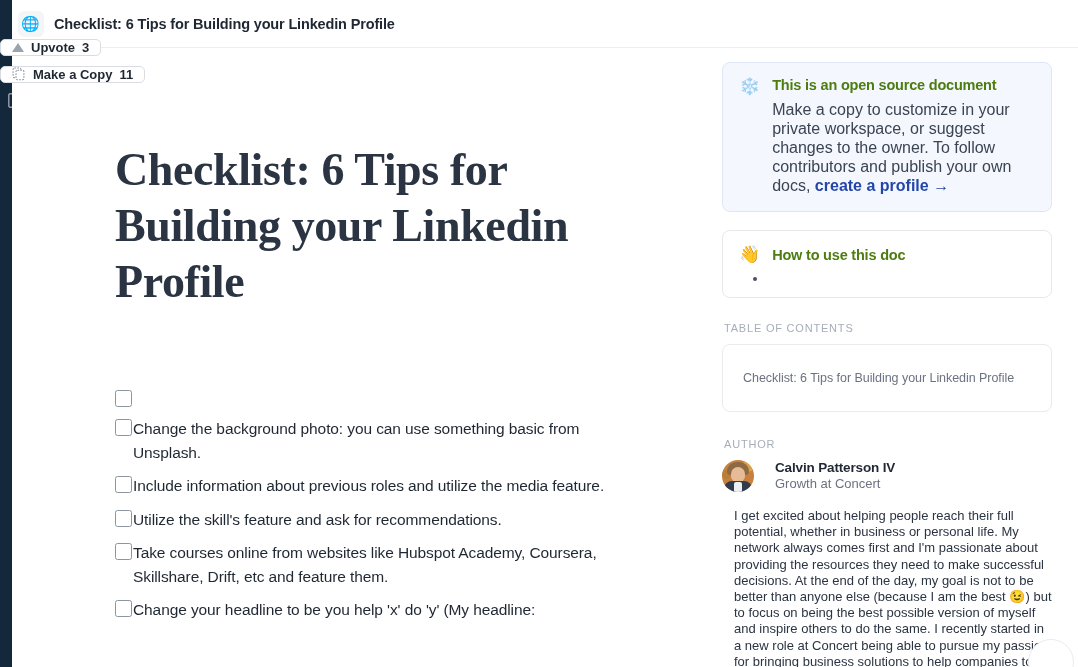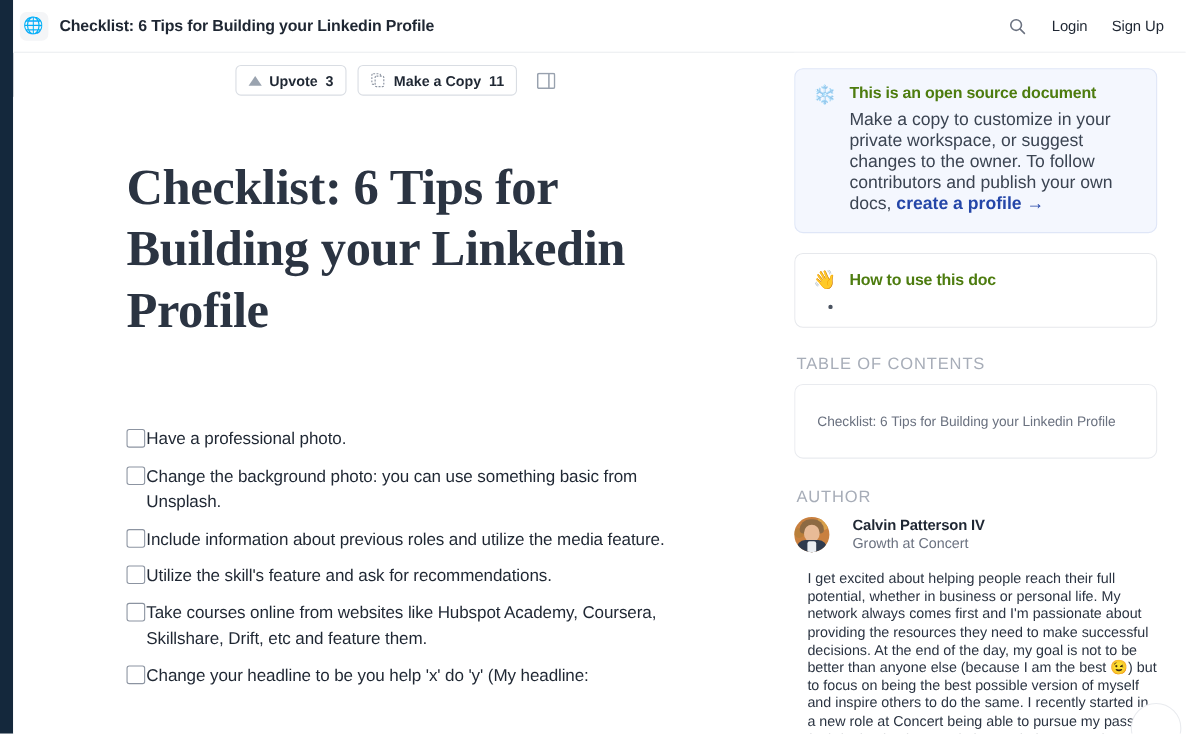--- a/index.html
+++ b/index.html
@@ -47,22 +47,23 @@
   .search-icon { width: 18px; height: 18px; display:block; }
   .nav-link {
     font-size: 13.5px; color: #1f2733; font-weight: normal;
     letter-spacing: -0.1px; cursor: pointer; white-space: nowrap;
   }
 
   
   .toolbar {
     position: absolute; left: 0; top: 58px;
     width: 722px; height: 30px;
-    display: flex; align-items: center; justify-content: center;
+    display: flex; align-items: flex-start; justify-content: center;
     gap: 10px;
+    flex-direction: column;
   }
   .btn {
     height: 28px; border: 1px solid #d9dde3; border-radius: 5px;
     background: #fff; display: inline-flex; align-items: center;
     padding: 0 11px; gap: 7px; cursor: pointer;
     font-size: 13px; color: #1f2733; white-space: nowrap;
   }
   .btn .count { font-weight: bold; font-size: 13px; color:#1f2733; }
   .btn .lbl { font-weight: 600; }
   .tri-up {
@@ -138,21 +139,21 @@
     color: #2446a8; font-weight: bold; cursor: pointer;
   }
   .bullet-empty {
     width: 4px; height: 4px; border-radius: 50%;
     background: #4a5260; margin: 12px 0 0 14px;
   }
   .card.howto { margin-bottom: 24px; display:block; }
   .howto-head { display:flex; gap: 12px; align-items:center; }
 
   .section-label {
-    font-size: 15px; letter-spacing: 0.8px;
+    font-size: 11px; letter-spacing: 0.8px;
     color: #a7adb8; font-weight: normal;
     margin: 0 0 10px 2px;
   }
   .toc-card {
     border: 1px solid #e9ebef; border-radius: 8px;
     padding: 26px 18px 26px 20px; margin-bottom: 26px;
   }
   .toc-item {
     font-size: 12.5px; color: #6b7280; cursor: pointer;
     letter-spacing: -0.05px;
@@ -187,30 +188,20 @@
 <body>
 
 <div id="app">
 
   <div class="left-rail"></div>
 
   <div class="topbar">
     <div class="topbar-left">
       <div class="doc-emoji-box">🌐</div>
       <div class="doc-title-top">Checklist: 6 Tips for Building your Linkedin Profile</div>
-    </div>
-    <div class="topbar-right">
-      <span>
-        <svg class="search-icon" viewBox="0 0 20 20" fill="none" stroke="#6b7280" stroke-width="1.6">
-          <circle cx="8.6" cy="8.6" r="5.4"></circle>
-            <line x1="12.7" y1="12.7" x2="17" y2="17" stroke-linecap="round"></line>
-        </svg>
-      </span>
-      <span class="nav-link">Login</span>
-      <span class="nav-link">Sign Up</span>
     </div>
   </div>
 
   <div class="toolbar">
     <div class="btn">
       <span class="tri-up"></span>
       <span class="lbl">Upvote</span>
       <span class="count">3</span>
     </div>
     <div class="btn">
@@ -229,21 +220,20 @@
         <line x1="11" y1="0.8" x2="11" y2="14.2"></line>
       </svg>
     </div>
   </div>
 
   <div class="doc-col">
     <h1 class="doc-title">Checklist: 6 Tips for Building your Linkedin Profile</h1>
     <div class="checklist">
       <div class="check-item">
         <span class="cbox"></span>
-        <span class="check-text">Have a professional photo.</span>
       </div>
       <div class="check-item">
         <span class="cbox"></span>
         <span class="check-text">Change the background photo: you can use something basic from Unsplash.</span>
       </div>
       <div class="check-item">
         <span class="cbox"></span>
         <span class="check-text">Include information about previous roles and utilize the media feature.</span>
       </div>
       <div class="check-item">

